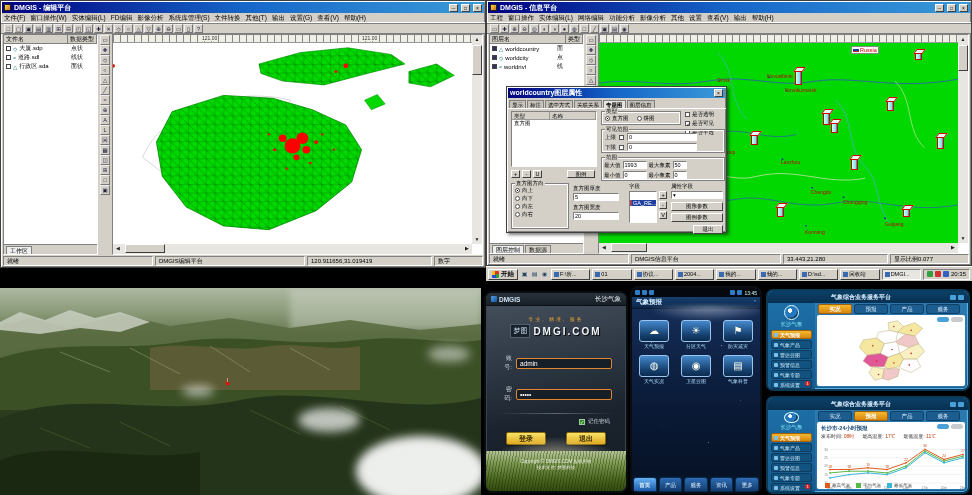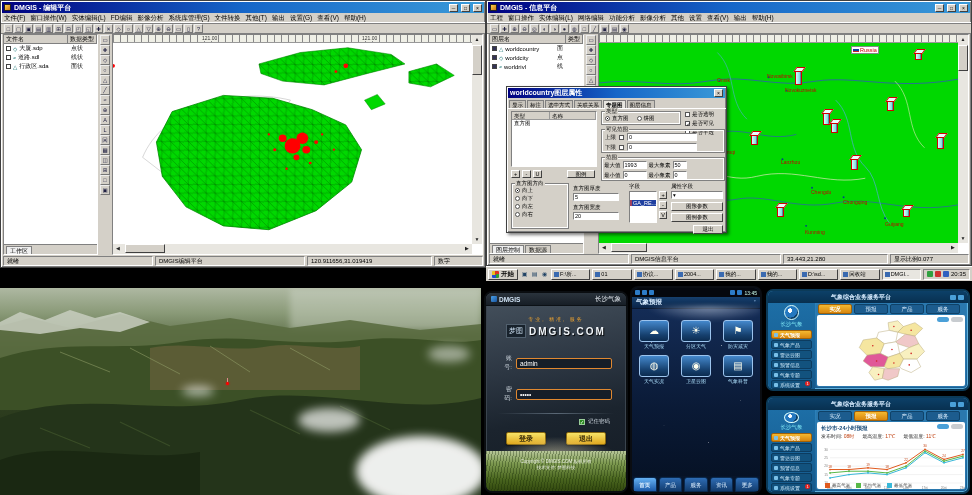--- a/index.html
+++ b/index.html
@@ -785,21 +785,21 @@
     <div id="pl-top">
       <span id="pl-brand">
           <i></i>
           <b>DMGIS</b>
         </span>
       <span id="pl-region">长沙气象</span>
     </div>
     <div id="pl-slogan">专业, 精准, 服务</div>
     <div id="pl-logo">
       <span class="cn">梦图</span>
-      <span class="en">DMGIS.COM</span>
+      <span class="en">DMGI.COM</span>
     </div>
     <div class="pl-row" style="margin-top:16px;">
       <label>账号:</label>
       <input value="admin" style="">
     </div>
     <div class="pl-row" style="margin-top:13px;">
       <label>密码:</label>
       <input value="•••••" style="">
     </div>
     <div id="pl-div"></div>

